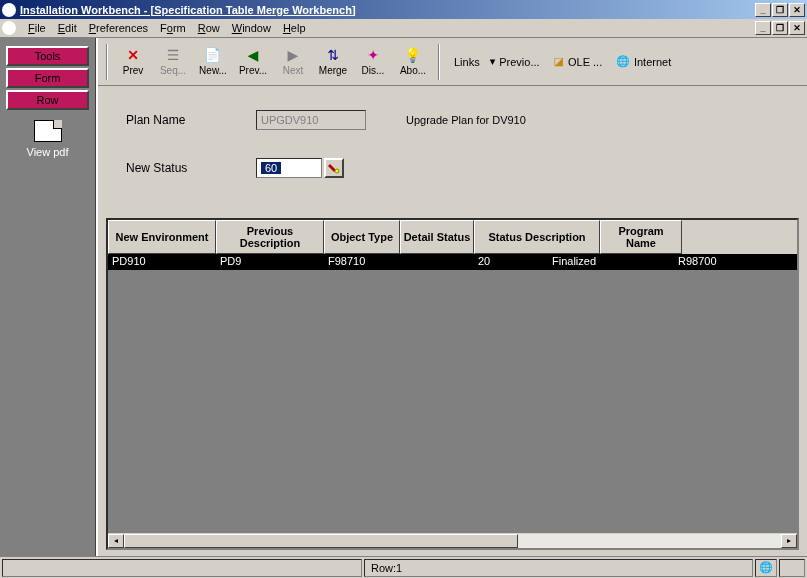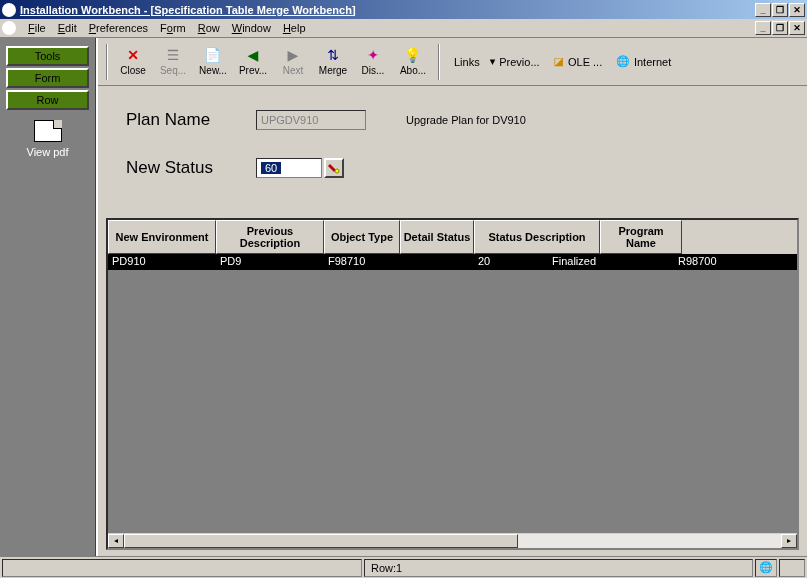--- a/index.html
+++ b/index.html
@@ -9,36 +9,36 @@
   .titlebar-text { flex: 1; font-size: 11px; text-decoration: underline; }
   .win-btns { display: flex; gap: 1px; }
   .win-btn { width: 16px; height: 14px; background: #d4d0c8; border: 1px solid; border-color: #fff #404040 #404040 #fff; display: flex; align-items: center; justify-content: center; font-size: 9px; font-family: Arial; font-weight: bold; color: #000; cursor: pointer; }
   .menubar { background: #d4d0c8; height: 19px; display: flex; align-items: center; padding: 0 2px; border-bottom: 1px solid #808080; }
   .menubar-icon { width: 14px; height: 14px; background: #fff; border-radius: 50%; margin-right: 6px; display: inline-block; }
   .menu-item { padding: 2px 6px; cursor: pointer; }
   .menu-item u { text-decoration: underline; }
   .mdi-btns { display: flex; gap: 1px; margin-left: auto; }
   .main-area { display: flex; height: calc(578px - 19px - 19px - 22px); }
   .sidebar { width: 96px; background: #808080; border-right: 1px solid #404040; padding-top: 6px; }
-  .side-btn { margin: 2px 6px; height: 20px; background: #4d7c0f; border: 2px solid; border-color: #fff #404040 #404040 #fff; display: flex; align-items: center; justify-content: center; cursor: pointer; }
+  .side-btn { margin: 2px 6px; height: 20px; background: #be185d; border: 2px solid; border-color: #fff #404040 #404040 #fff; display: flex; align-items: center; justify-content: center; cursor: pointer; }
   .side-icon-wrap { margin-top: 10px; text-align: center; color: #fff; }
   .side-icon { width: 28px; height: 22px; margin: 0 auto 4px; background: #fff; border: 1px solid #000; position: relative; }
   .side-icon::after { content: ""; position: absolute; right: -1px; top: -1px; width: 8px; height: 8px; background: #d4d0c8; border-left: 1px solid #000; border-bottom: 1px solid #000; }
   .content { flex: 1; background: #d4d0c8; display: flex; flex-direction: column; border-left: 2px solid #fff; }
   .toolbar { display: flex; align-items: center; height: 48px; border-bottom: 1px solid #808080; padding: 0 4px; gap: 2px; background: #d4d0c8; }
   .tbtn { width: 38px; height: 42px; display: flex; flex-direction: column; align-items: center; justify-content: center; gap: 2px; cursor: pointer; border: 1px solid transparent; }
   .tbtn.disabled { color: #808080; }
   .ticon { width: 16px; height: 16px; display: flex; align-items: center; justify-content: center; font-size: 14px; }
   .tlabel { font-size: 10px; }
   .tsep { width: 2px; height: 36px; border-left: 1px solid #808080; border-right: 1px solid #fff; margin: 0 4px; }
   .links-area { display: flex; align-items: center; gap: 6px; margin-left: 8px; font-size: 11px; }
   .link-btn { display: flex; align-items: center; gap: 4px; cursor: pointer; padding: 2px 4px; }
   .form-panel { padding: 24px 28px 12px; }
   .form-row { display: flex; align-items: center; margin-bottom: 28px; gap: 20px; }
-  .form-label { width: 110px; font-size: 17px; }
+  .form-label { width: 110px; font-size: 12px; }
   .text-input { width: 110px; height: 20px; border: 1px inset #808080; background: #d4d0c8; padding: 2px 4px; font-size: 11px; color: #808080; }
   .text-input.active { background: #fff; color: #000; font-weight: normal; }
   .highlighted { background: #0a246a; color: #fff; padding: 0 4px; display: inline-block; }
   .desc-text { font-size: 11px; margin-left: 20px; }
   .flash-btn { width: 20px; height: 20px; border: 2px solid; border-color: #fff #404040 #404040 #fff; background: #d4d0c8; margin-left: 2px; display: flex; align-items: center; justify-content: center; cursor: pointer; }
   .grid-wrap { flex: 1; margin: 0 8px 6px; border: 2px inset #808080; background: #a21caf; position: relative; display: flex; flex-direction: column; }
   .grid-header { display: flex; background: #d4d0c8; height: 34px; }
   .gcol { border: 1px solid; border-color: #fff #404040 #404040 #fff; display: flex; align-items: center; justify-content: center; text-align: center; font-weight: bold; font-size: 11px; padding: 2px; }
   .grid-row { display: flex; background: #000; color: #fff; height: 16px; font-size: 11px; }
   .gcell { padding: 1px 4px; overflow: hidden; white-space: nowrap; }
@@ -94,21 +94,21 @@
       <div>View pdf</div>
     </div>
   </div>
 
   <div class="content">
 
     <div class="toolbar">
       <div class="tsep"></div>
       <div class="tbtn">
         <span class="ticon" style="color:#d00;font-weight:bold">✕</span>
-        <span class="tlabel">Close</span>
+        <span class="tlabel">Prev</span>
       </div>
       <div class="tbtn disabled">
         <span class="ticon">☰</span>
         <span class="tlabel">Seq...</span>
       </div>
       <div class="tbtn">
         <span class="ticon">📄</span>
         <span class="tlabel">New...</span>
       </div>
       <div class="tbtn">

